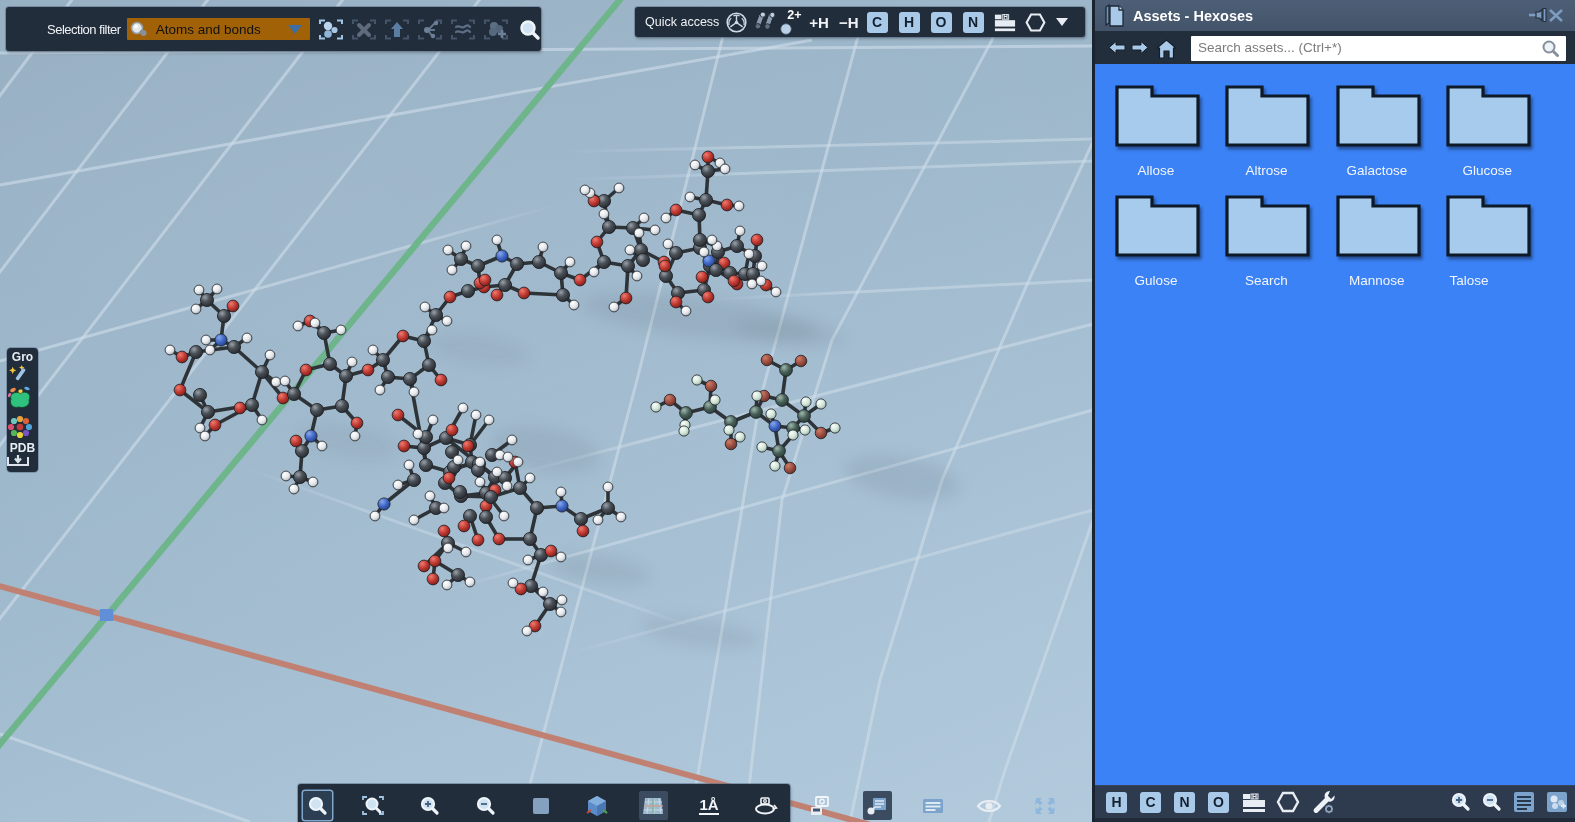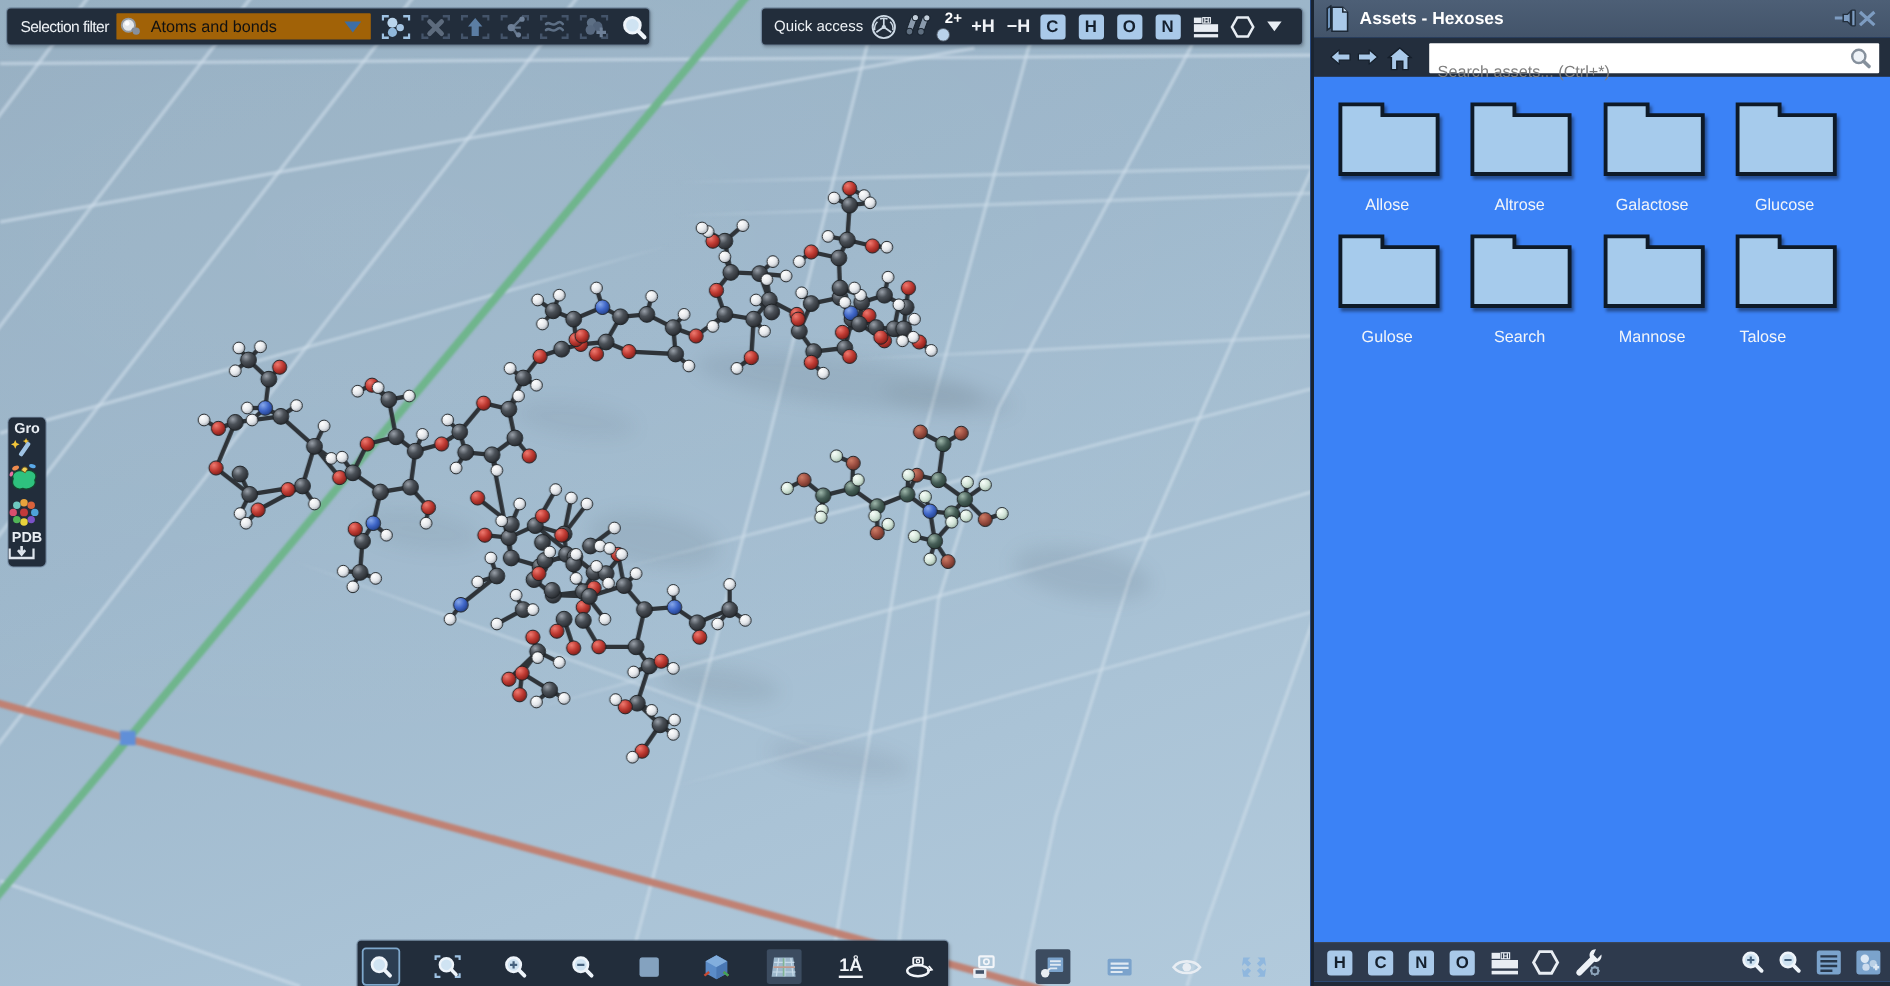--- a/index.html
+++ b/index.html
@@ -2,21 +2,21 @@
 <html><head><meta charset="utf-8"><style>
 * { margin:0; padding:0; box-sizing:border-box; }
 body { width:1575px; height:822px; overflow:hidden; font-family:"Liberation Sans", sans-serif; position:relative; background:#2e3a4d; }
 #viewport { position:absolute; left:0; top:0; width:1093px; height:822px;
   background:
    radial-gradient(140% 90% at 30% 25%, rgba(255,255,255,0.05), rgba(255,255,255,0) 60%),
    linear-gradient(158deg, #95aec1 0%, #9db7cb 40%, #aac3d6 75%, #b2cadc 100%);
   overflow:hidden; }
 .tbar { position:absolute; background:#222d3b; border-radius:3px; display:flex; align-items:center; box-shadow:0 0 0 1px rgba(90,110,135,0.55), 1px 2px 3px rgba(0,0,0,0.25); white-space:nowrap; }
 .tbar .lbl { white-space:nowrap; }
-#selbar { left:6px; top:7px; width:535px; height:30px; }
+#selbar { left:6px; top:7px; width:535px; height:44px;padding-left:30px; }
 #selbar .lbl { color:#eef2f6; font-size:13px; padding:0 6px 0 11px; letter-spacing:-0.5px; }
 #dropdown { width:212px; height:22px; background:#a16207; border-radius:1px; display:flex; align-items:center; position:relative; }
 #dropdown .dtext { color:#111; font-size:13.5px; margin-left:5px; }
 #dropdown .arr { position:absolute; right:8px; width:0; height:0; border-left:7px solid transparent; border-right:7px solid transparent; border-top:9px solid #3c6ea5; }
 .ibtn { width:24px; height:23px; margin-left:9px; position:relative; flex:none; }
 #qbar { left:635px; top:7px; width:450px; height:30px; }
 #qbar .lbl { color:#eef2f6; font-size:12.5px; padding:0 6px 0 10px; }
 .elbtn { width:21px; height:21px; border-radius:3px; background:#a9c9e9; color:#15202e; font-weight:bold; font-size:14px; text-align:center; line-height:21px; margin-left:11px; flex:none; }
 .qtxt { white-space:nowrap; }
 .qtxt { color:#f0f3f7; font-weight:bold; font-size:15px; margin-left:8px; flex:none; }
@@ -25,21 +25,21 @@
 #botbar { left:298px; top:784px; width:492px; height:43px; padding-left:3px;gap:24px; }
 .bbtn { width:29px; height:29px; margin:0 1.5px; display:flex; align-items:center; justify-content:center; flex:none; border-radius:2px; }
 .bbtn.sel { box-shadow:0 0 0 1.5px #7fa8cc; background:#2c3e52; }
 .bbtn.hl { background:#3c4c60; }
 #panel { position:absolute; left:1095px; top:0; width:480px; height:822px; background:#3b82f6; }
 #pedge { position:absolute; left:0; top:818px; width:480px; height:4px; background:#202a38; }
 #phead { position:absolute; left:0; top:0; width:480px; height:31px; background:linear-gradient(#4d5f76,#43546a); display:flex; align-items:center; }
 #phead .t { color:#fff; font-weight:bold; font-size:14.5px; margin-left:38px; }
 #pnav { position:absolute; left:0; top:31px; width:480px; height:33px; background:#232e3d; }
 #search { position:absolute; left:96px; top:4.5px; width:375px; height:25px; background:#fff; border-radius:1px; }
-#search .ph { color:#7c7c7c; font-size:13.5px; position:absolute; left:7px; top:16px; }
+#search .ph { color:#7c7c7c; font-size:13.5px; position:absolute; left:7px; top:4px; }
 .folder { position:absolute; filter:drop-shadow(2px 3px 1.5px rgba(10,16,26,0.45)); }
 .flabel { position:absolute; color:#f2f5f9; font-size:13.5px; text-align:center; }
 #pbot { position:absolute; left:0; top:785px; width:480px; height:33px; background:#2e3a4d; border-top:1px solid #3a4659; display:flex; align-items:center; }
 #pbot .elbtn { margin-left:0; }
 svg { display:block; }
 .abs { position:absolute; }
 </style></head>
 <body>
 <div id="vsep" style="position:absolute;left:1092px;top:0;width:3px;height:822px;background:#1a2431;z-index:5"></div>
 <div id="viewport">

